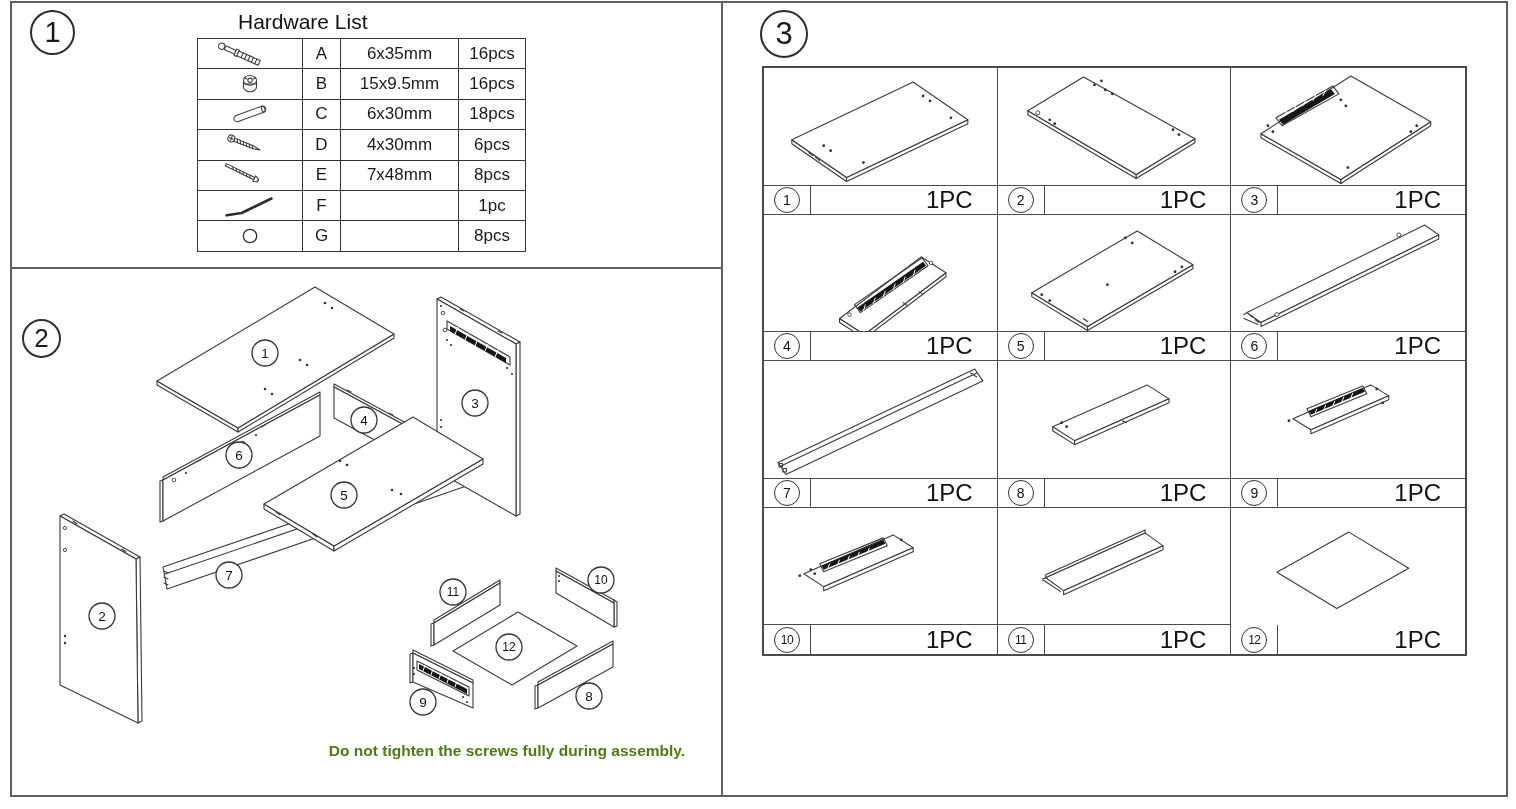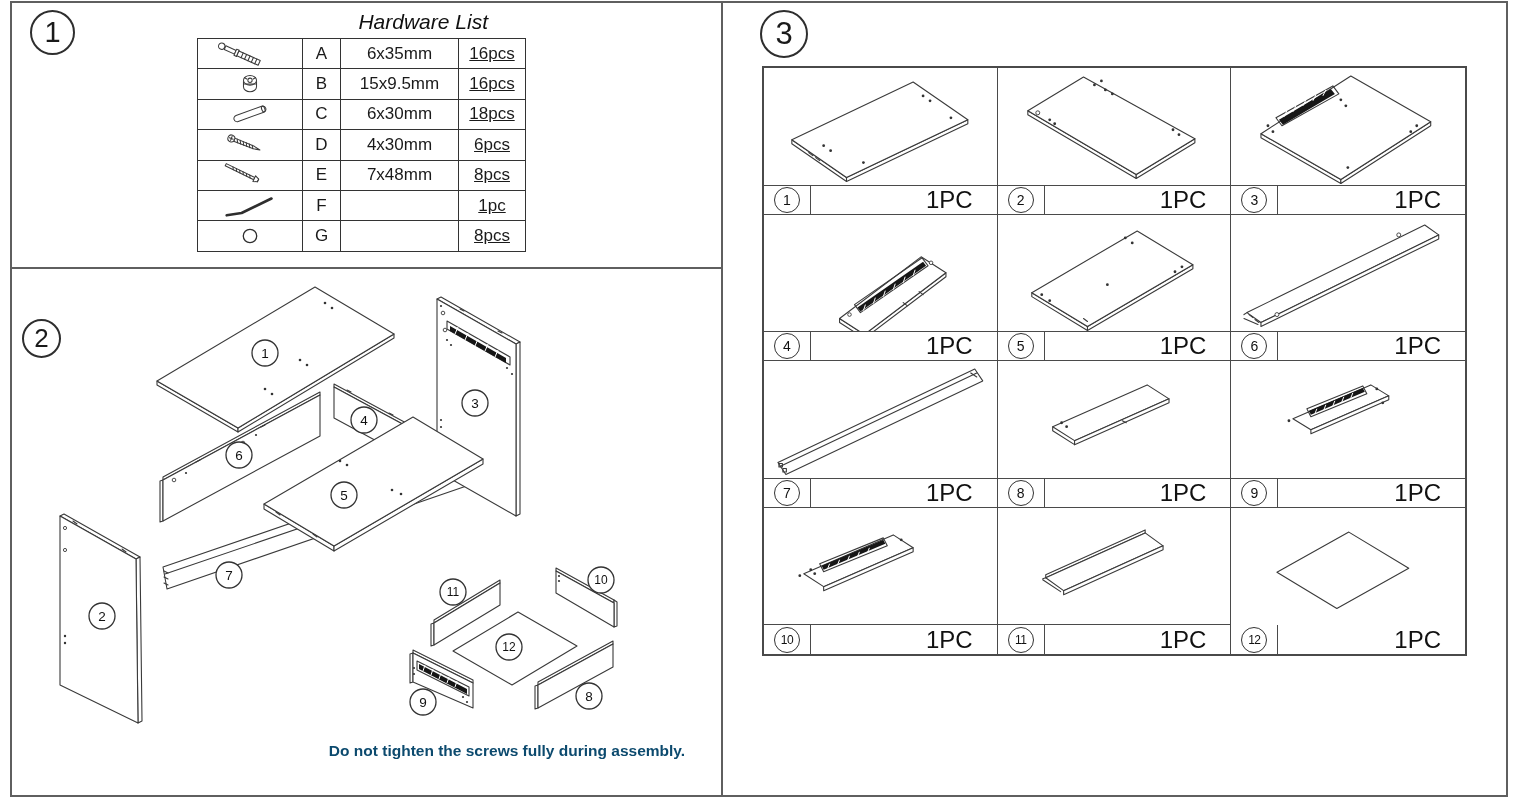--- a/index.html
+++ b/index.html
@@ -9,40 +9,40 @@
   
   .outer-border{left:10px;top:1px;width:1498px;height:796px;border:2px solid #5f5f5f;box-sizing:border-box;}
   .v-divider{left:721px;top:1px;width:2px;height:796px;background:#5f5f5f;}
   .h-divider{left:10px;top:267px;width:712px;height:2px;background:#5f5f5f;}
   
   .badge{border:2px solid #2e2e2e;border-radius:50%;display:flex;align-items:center;justify-content:center;background:#fff;box-sizing:border-box;}
   .badge-1{left:30px;top:10px;width:45px;height:45px;font-size:29px;}
   .badge-2{left:22px;top:319px;width:39px;height:39px;font-size:26px;}
   .badge-3{left:760px;top:10px;width:48px;height:48px;font-size:31px;}
   
-  .hw-title{left:238px;top:8px;width:250px;text-align:right;font-size:21px;line-height:28px;color:#111;font-style:italic;}
+  .hw-title{left:238px;top:8px;width:250px;text-align:left;font-size:21px;line-height:28px;color:#111;}
   table.hw{border-collapse:collapse;table-layout:fixed;left:197px;top:38px;width:324px;}
   table.hw td{border:1.4px solid #333;padding:0;height:29.4px;font-size:17px;text-align:center;vertical-align:middle;}
   td.hw-icon{width:104px;}
   td.hw-id{width:37px;font-size:18px;}
   td.hw-size{width:117px;}
-  td.hw-qty{width:66px;text-decoration:underline;}
+  td.hw-qty{width:66px;}
   .hw-icon svg{display:block;margin:0 auto;}
   
   svg .fc{fill:#fff;stroke:#3a3a3a;stroke-width:1.1;stroke-linejoin:round;}
   svg .ln{fill:none;stroke:#3a3a3a;stroke-width:1.1;stroke-linejoin:round;stroke-linecap:round;}
   svg .blk{fill:#161616;stroke:none;}
   svg .wsl{stroke:#fff;stroke-width:1;fill:none;}
   svg .dt{fill:#333;stroke:none;}
   svg .hole{fill:#fff;stroke:#3a3a3a;stroke-width:0.9;}
   svg .co{fill:#fff;stroke:#333;stroke-width:1.3;}
   svg text.cot{font-family:"Liberation Sans",sans-serif;font-size:13.5px;fill:#111;}
   svg text.cot2{font-size:12px;}
   
-  .note{left:295px;top:741px;width:424px;text-align:center;font-weight:bold;font-size:15.5px;line-height:19px;color:#0c4a6e;}
+  .note{left:295px;top:741px;width:424px;text-align:center;font-weight:bold;font-size:15.5px;line-height:19px;color:#4d7c0f;}
   
   .grid{left:762px;top:66px;width:705px;height:590px;border:2px solid #4a4a4a;box-sizing:border-box;display:grid;grid-template-columns:1fr 1fr 1fr;grid-template-rows:repeat(4, 117.5px 29px);background:#fff;}
   .gcell{border-right:1.3px solid #4a4a4a;border-bottom:1.3px solid #4a4a4a;box-sizing:border-box;overflow:hidden;}
   .gcell.lastcol{border-right:none;}
   .gcell.lastrow{border-bottom:none;}
   .cell-img svg{display:block;width:100%;height:100%;}
   .cell-label{display:flex;align-items:stretch;}
   .numbox{width:47px;border-right:1.3px solid #4a4a4a;display:flex;align-items:center;justify-content:center;box-sizing:border-box;}
   .pnum{width:26px;height:26px;border:1.4px solid #333;border-radius:50%;font-size:14px;display:flex;align-items:center;justify-content:center;color:#111;box-sizing:border-box;background:#fff;}
   .pnum.small{font-size:12px;letter-spacing:-0.5px;}

